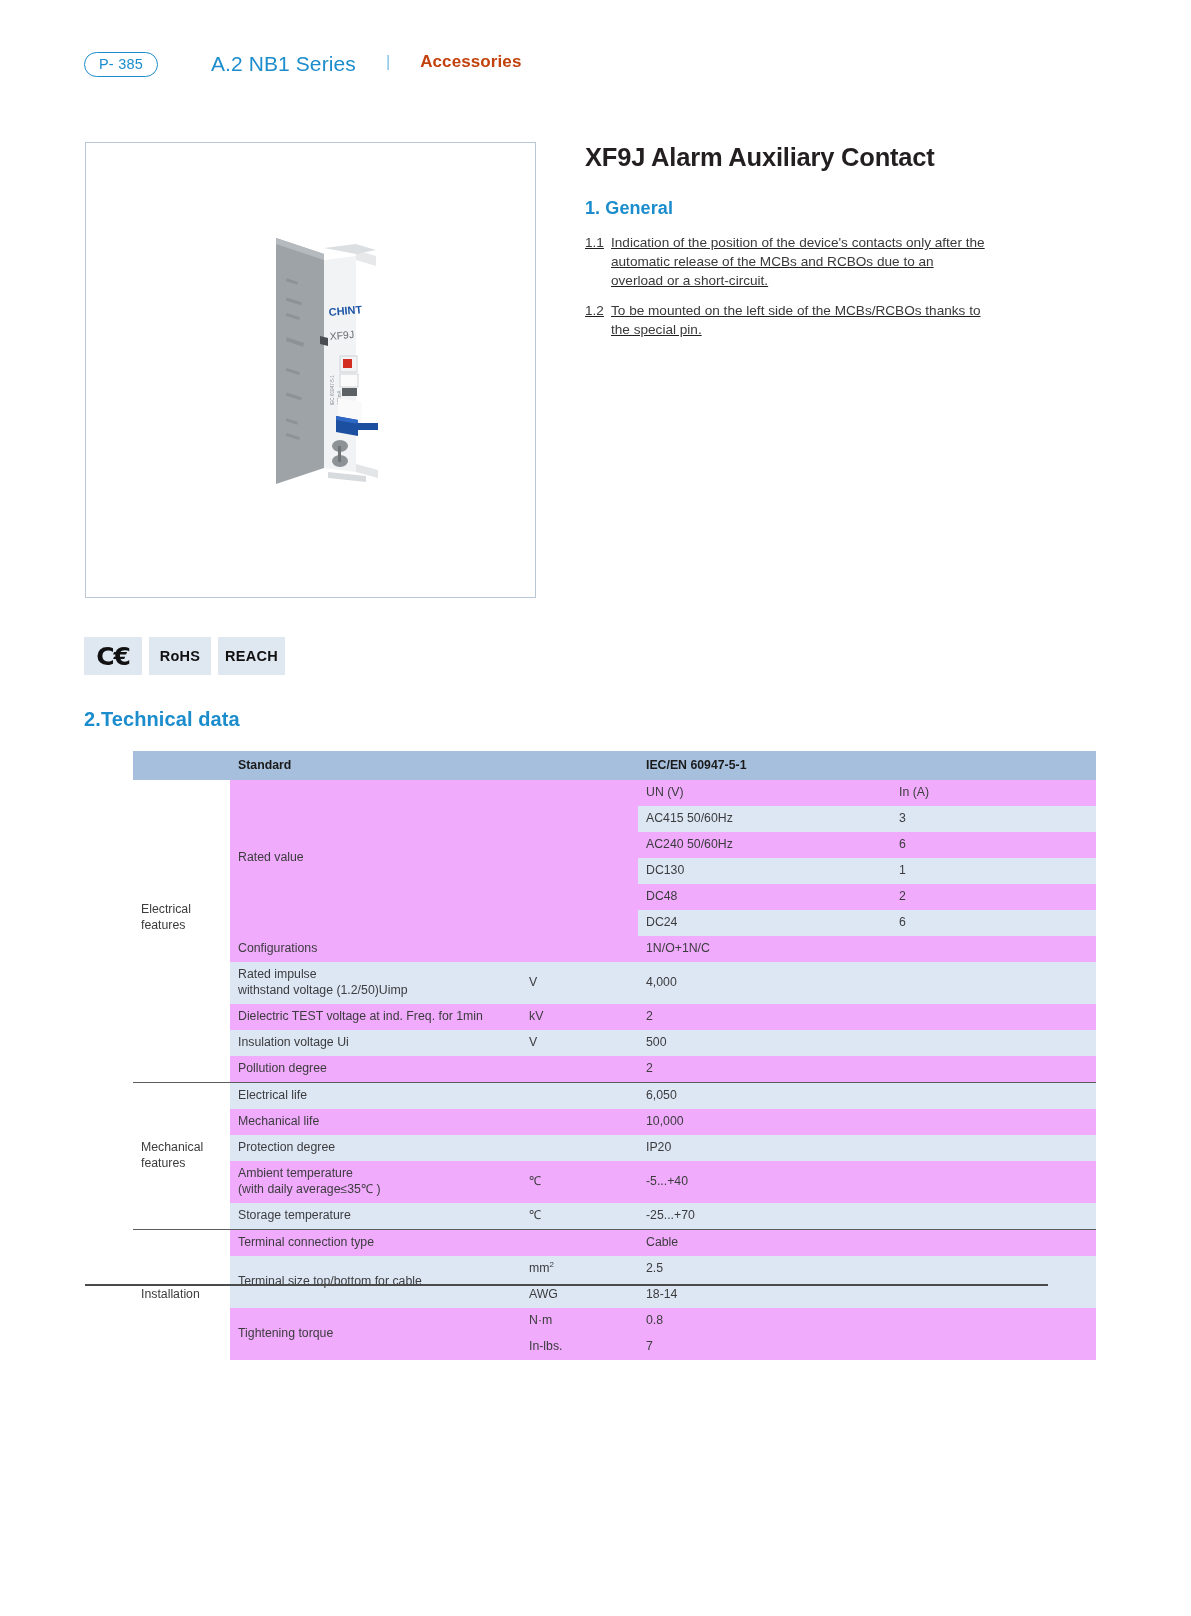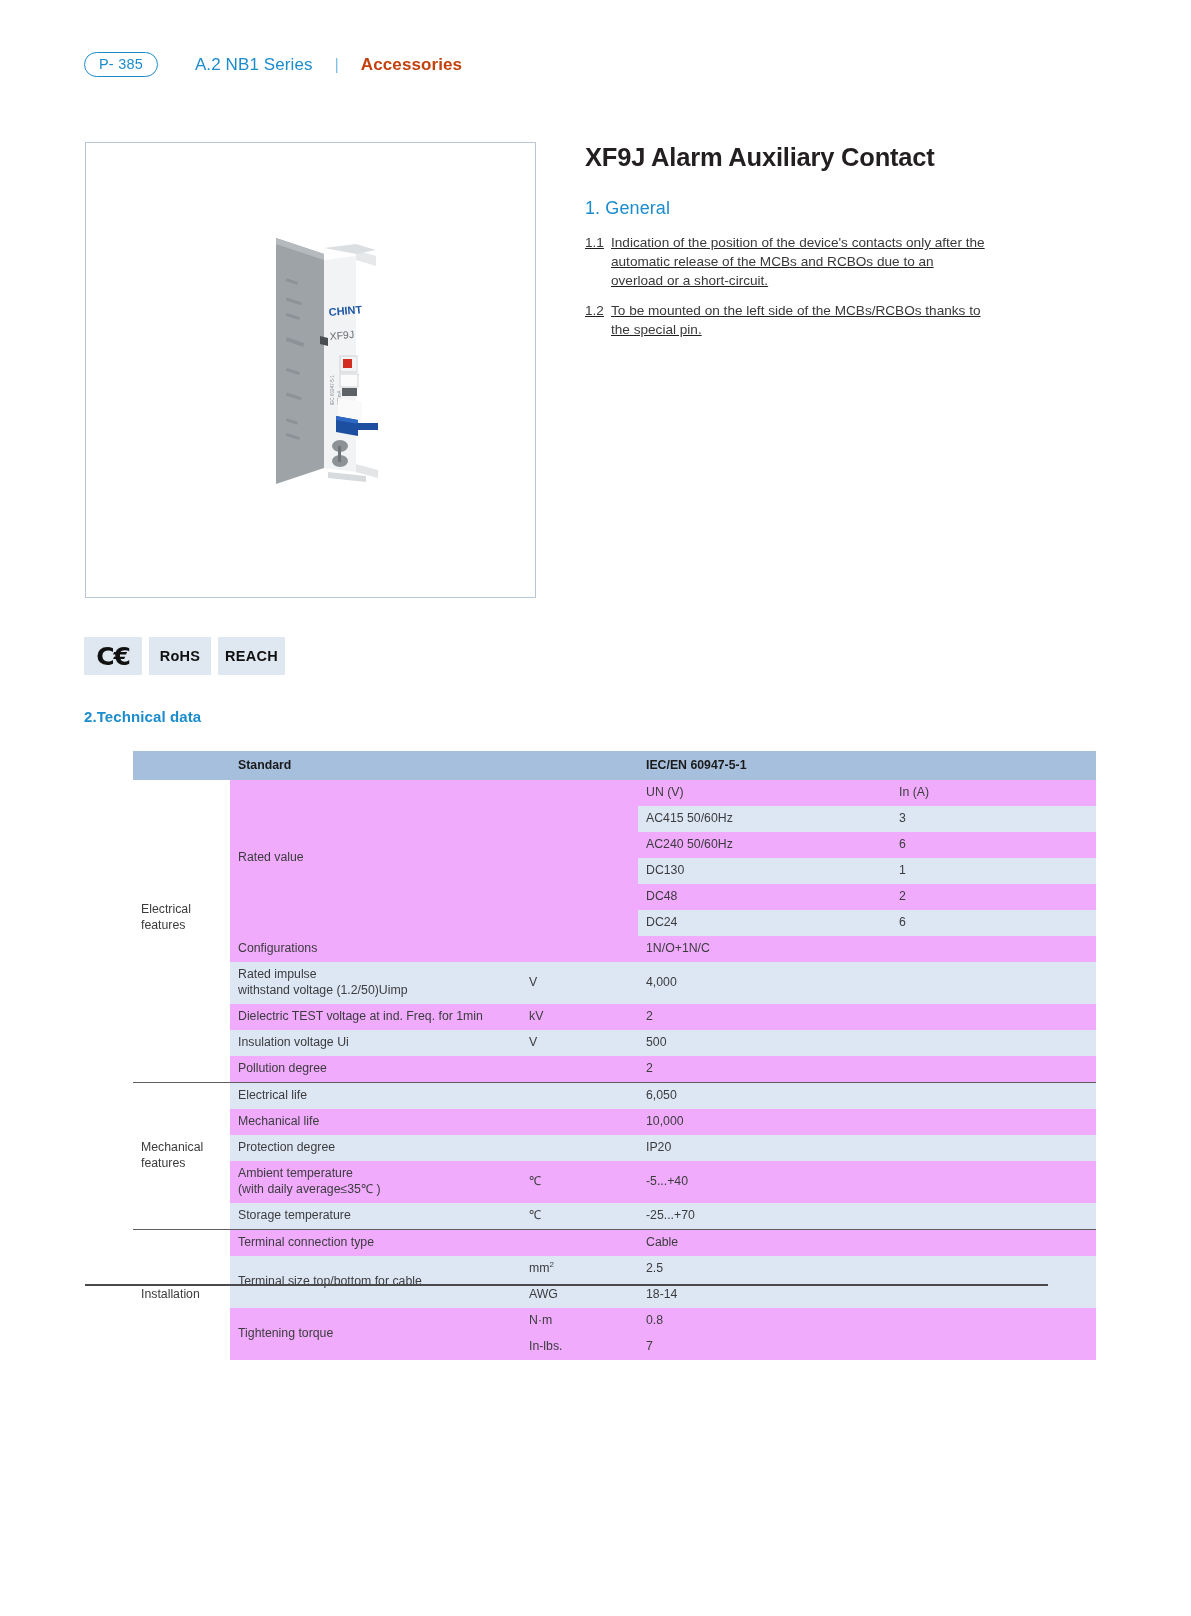--- a/index.html
+++ b/index.html
@@ -15,37 +15,37 @@
     color: #231f20;
     -webkit-font-smoothing: antialiased;
   }
 
   
   .breadcrumb {
     position: absolute;
     left: 84px;
     top: 52px;
     display: flex;
-    align-items: center;
-    gap: 20px;
+    align-items: flex-start;
+    gap: 28px;
     white-space: nowrap;
   }
   .page-pill {
     border: 1.3px solid #1b8ccc;
     color: #1b8ccc;
     border-radius: 14px;
     padding: 2px 14px 3px 14px;
     font-size: 14.5px;
     letter-spacing: .2px;
     line-height: 1.25;
   }
   .crumb-series {
     color: #1b8ccc;
-    font-size: 17px;
-    margin-left: 17px;
+    font-size: 21px;
+    margin-left: 25px;
     letter-spacing: .1px;
   }
   .crumb-sep {
     color: #7ec0e6;
     font-size: 16.5px;
     padding: 0 2px;
   }
   .crumb-current {
     color: #c2410c;
     font-size: 17px;
@@ -81,21 +81,21 @@
     font-size: 25.5px;
     font-weight: bold;
     color: #231f20;
     letter-spacing: -.2px;
   }
   .section-head {
     position: absolute;
     left: 585px;
     top: 198px;
     font-size: 18px;
-    font-weight: normal;
+    font-weight: bold;
     color: #1b8ccc;
     letter-spacing: .1px;
   }
   .para-list {
     position: absolute;
     left: 585px;
     top: 234px;
     width: 400px;
     text-decoration: underline;
   }
@@ -140,21 +140,21 @@
     font-family: "DejaVu Sans", sans-serif;
     letter-spacing: -1px;
     line-height: 1;
   }
 
   
   .tech-head {
     position: absolute;
     left: 84px;
     top: 708px;
-    font-size: 15px;
+    font-size: 20px;
     font-weight: bold;
     color: #1b8ccc;
     letter-spacing: .1px;
   }
 
   table.tech {
     position: absolute;
     left: 85px;
     top: 751px;
     width: 963px;

